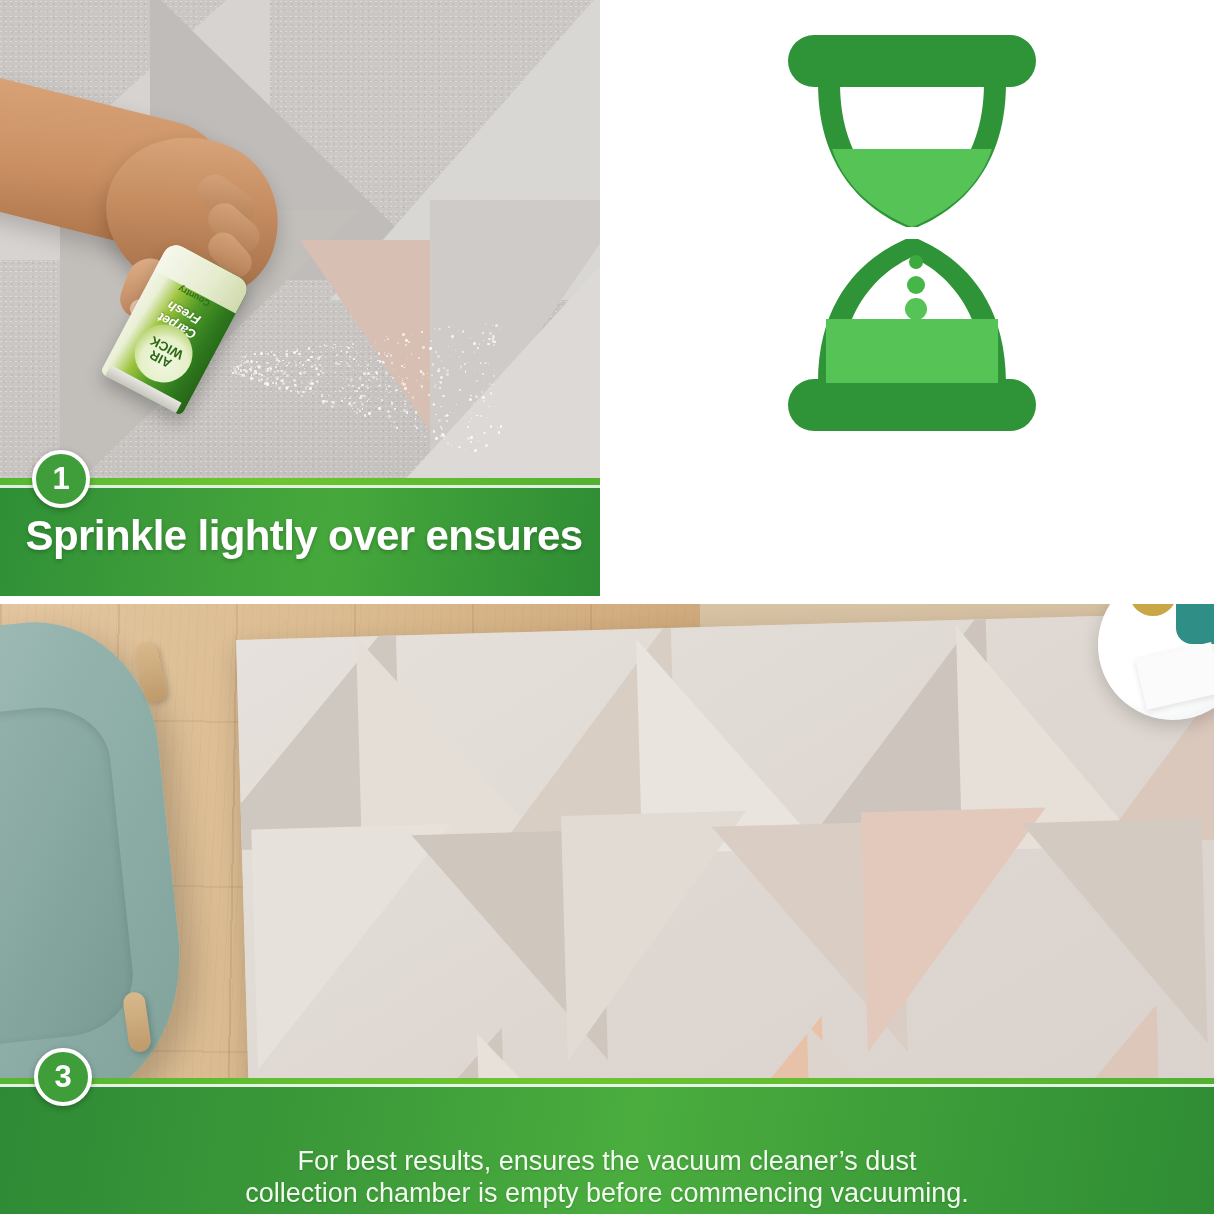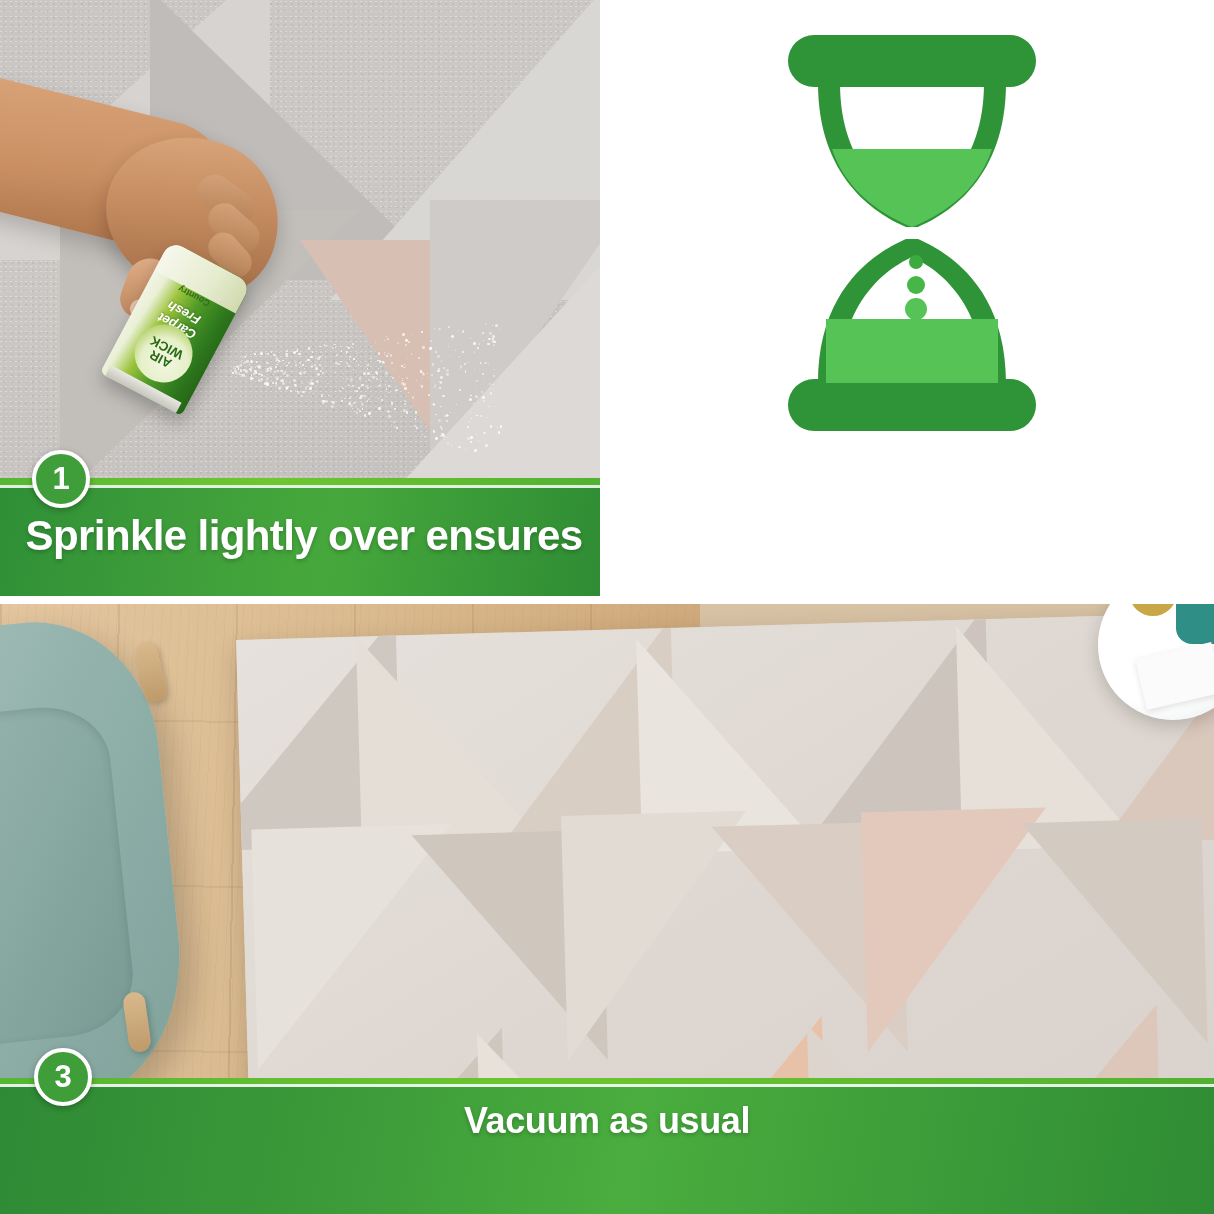--- a/index.html
+++ b/index.html
@@ -921,17 +921,20 @@
       <div class="table-circle"></div>
       <div class="table-obj"></div>
       <div class="table-paper"></div>
 
     </div>
 
     <div class="bar-3">
       <div class="badge badge-3">
         <span>3</span>
       </div>
-      <div class="b3-title">Vacuum as usual</div>
+      <div class="b3-sub">
+        <span>For best results, ensures the vacuum cleaner’s dust</span>
+        <span>collection chamber is empty before commencing vacuuming.</span>
+      </div>
     </div>
   </div>
 
 </div>
 
 </body></html>

